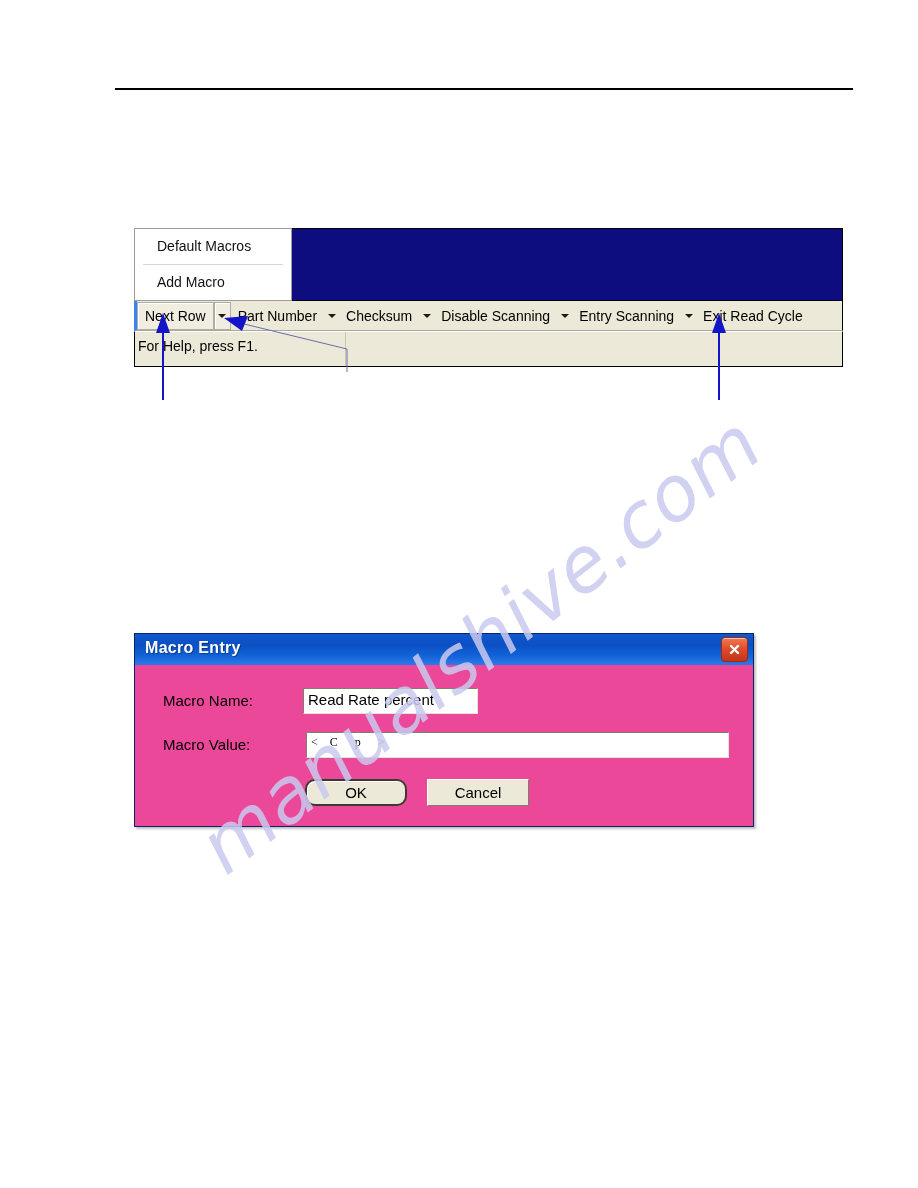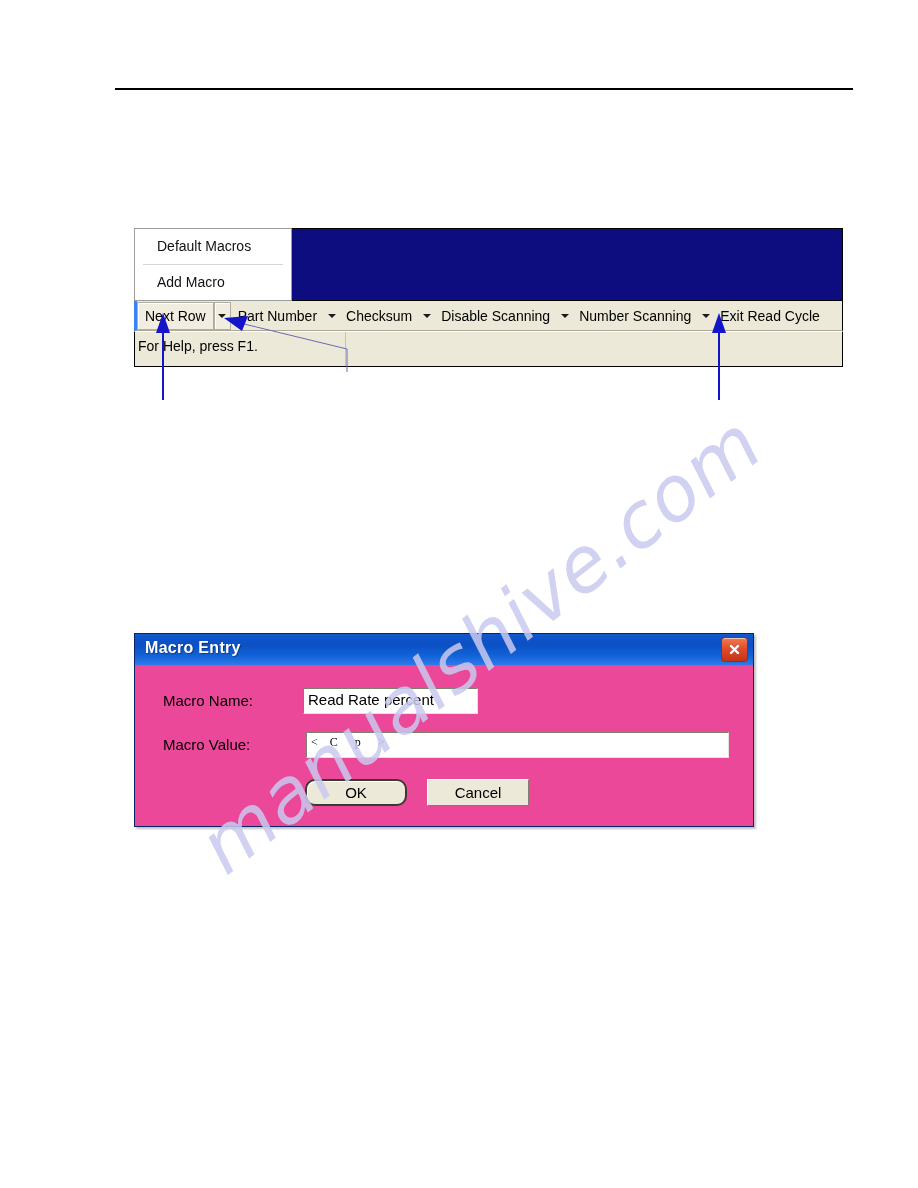--- a/index.html
+++ b/index.html
@@ -358,21 +358,21 @@
     <div class="macro-btn">Checksum</div>
     <div class="macro-caret">
       <span class="caret-glyph"></span>
     </div>
 
     <div class="macro-btn">Disable Scanning</div>
     <div class="macro-caret">
       <span class="caret-glyph"></span>
     </div>
 
-    <div class="macro-btn">Number Scanning</div>
+    <div class="macro-btn">Entry Scanning</div>
     <div class="macro-caret">
       <span class="caret-glyph"></span>
     </div>
 
     <div class="macro-btn">Exit Read Cycle</div>
   </div>
 
   <div class="tb-status">
     <div class="tb-status-text">For Help, press F1.</div>
     <div class="tb-status-cell"></div>

